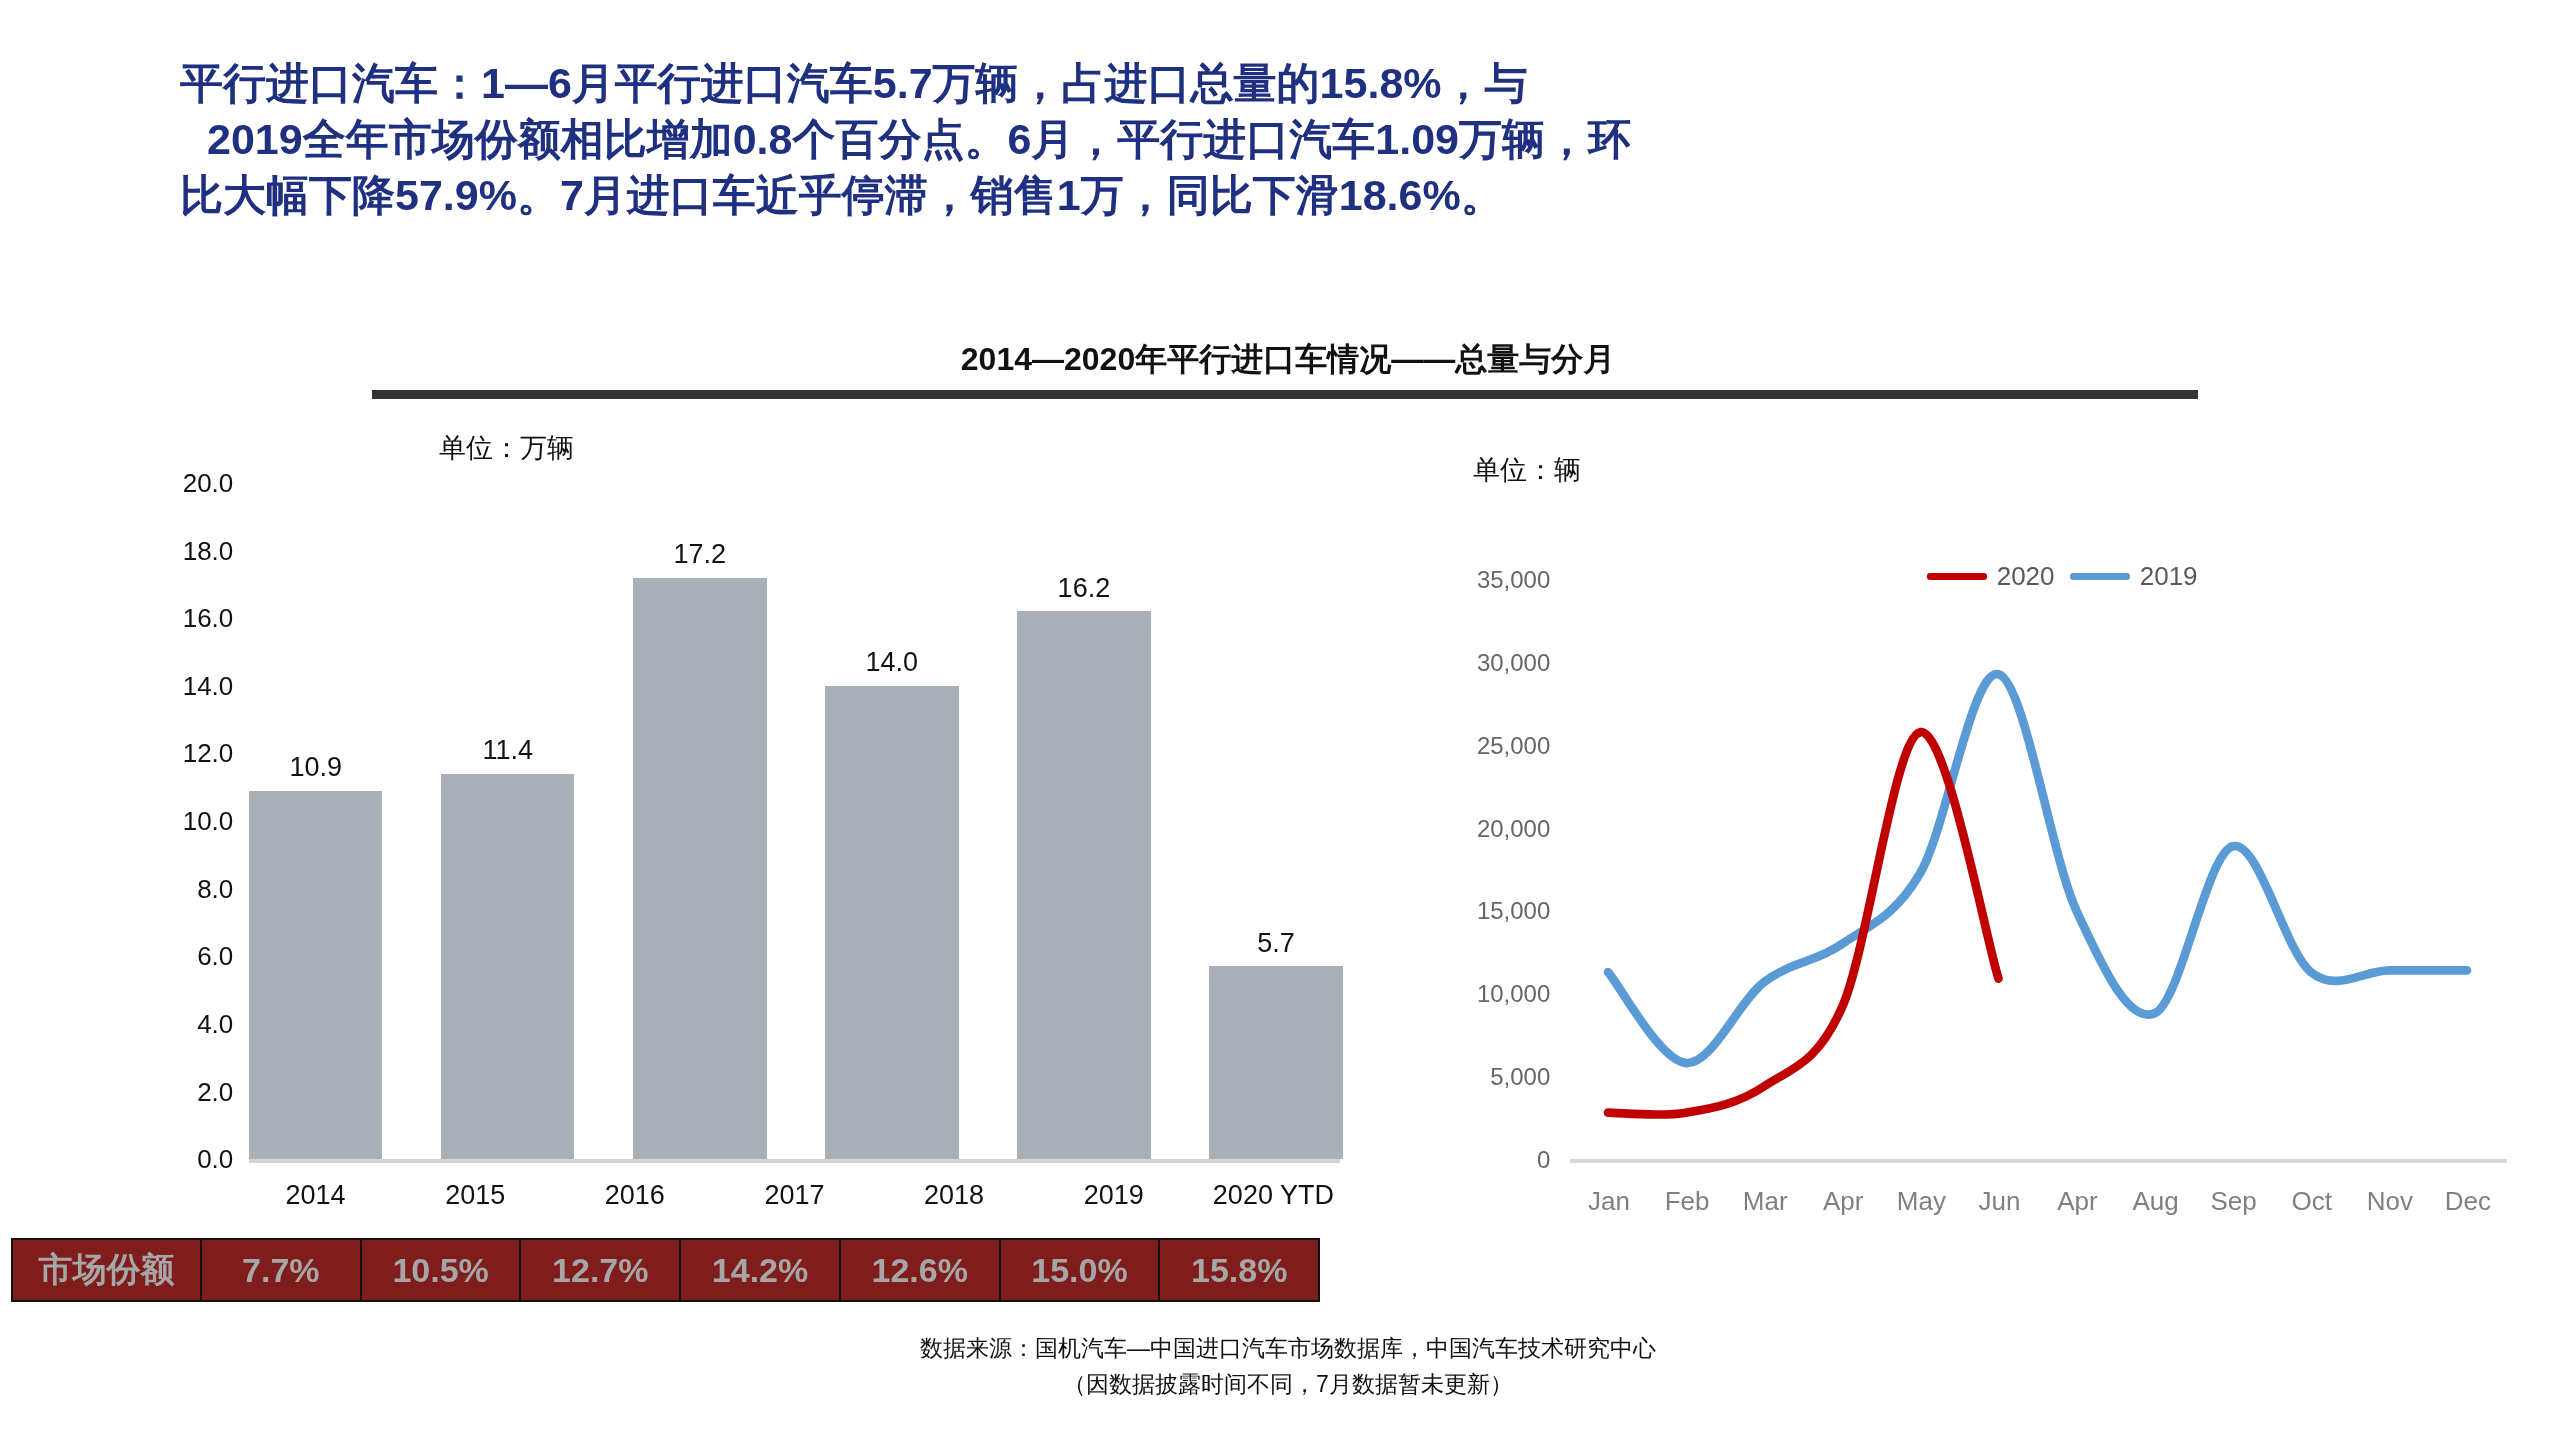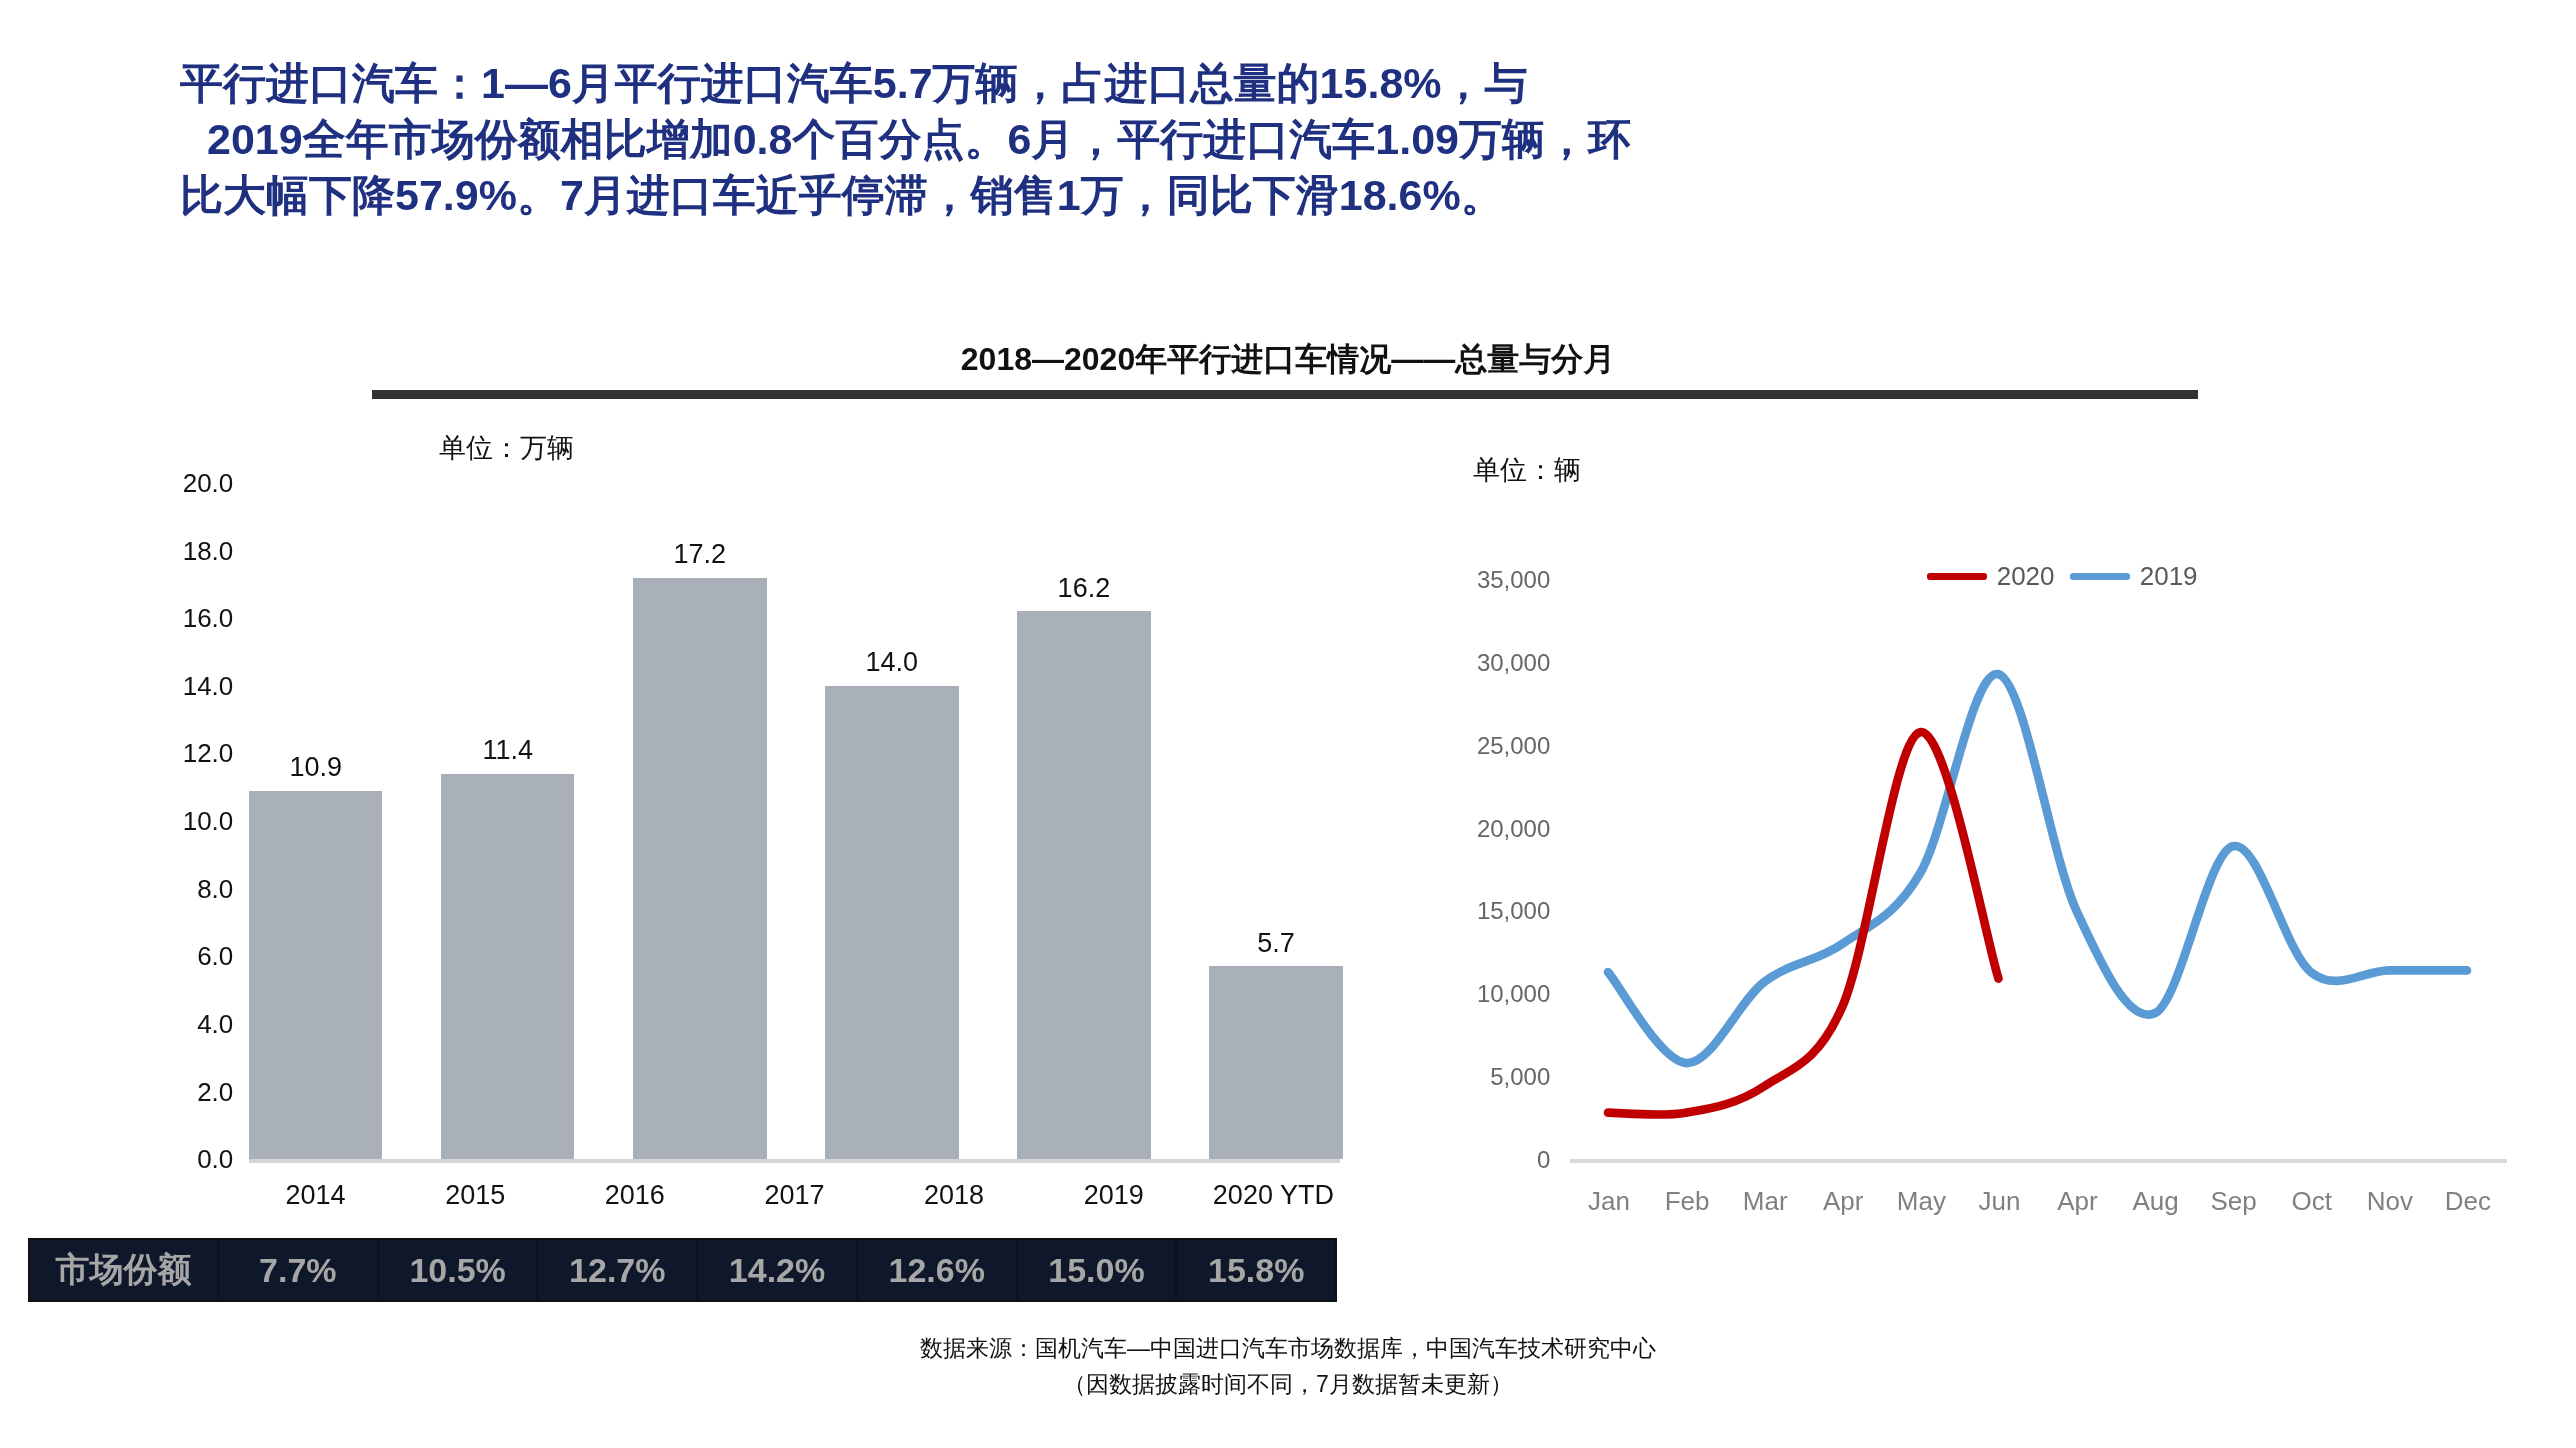--- a/index.html
+++ b/index.html
@@ -51,22 +51,22 @@
   
   #bar-xaxis{
     position:absolute;left:249px;top:1180px;width:1091px;
     display:flex;justify-content:space-between;
   }
   #bar-xaxis span{
     width:12.2%;text-align:center;font-size:27px;color:#111;white-space:nowrap;
   }
   
   #share-table{
-    position:absolute;left:28px;top:1238px;width:1309px;height:64px;
-    display:flex;border:2.9px solid #111;box-sizing:border-box;background:#0f172a;
+    position:absolute;left:11px;top:1238px;width:1309px;height:64px;
+    display:flex;border:2.9px solid #111;box-sizing:border-box;background:#7f1d1d;
   }
   #share-table .cell{
     display:flex;align-items:center;justify-content:center;
     font-size:34px;font-weight:bold;color:#a6a6a6;
     border-right:2.9px solid #111;box-sizing:border-box;
   }
   #share-table .cell:last-child{border-right:none;border-radius:23px;}
   #share-table .cell.head{width:189px;color:#a6a6a6;}
   #share-table .cell.val{flex:1;}
   
@@ -101,21 +101,21 @@
 </style>
 </head>
 <body>
 
 <div id="headline">
   <div class="l1">平行进口汽车：1—6月平行进口汽车5.7万辆，占进口总量的15.8%，与</div>
   <div class="l2">2019全年市场份额相比增加0.8个百分点。6月，平行进口汽车1.09万辆，环</div>
   <div class="l3">比大幅下降57.9%。7月进口车近乎停滞，销售1万，同比下滑18.6%。</div>
 </div>
 
-<div id="chart-title">2018—2020年平行进口车情况——总量与分月</div>
+<div id="chart-title">2014—2020年平行进口车情况——总量与分月</div>
 <div id="title-rule"></div>
 
 <div class="unit" id="unit-left">单位：万辆</div>
 <div class="unit" id="unit-right">单位：辆</div>
 
 <div id="bar-chart">
   <div id="bar-yaxis">
       <div class="ytick" style="top: 676px;">0.0</div>
       <div class="ytick" style="top: 609px;">2.0</div>
       <div class="ytick" style="top: 541px;">4.0</div>

